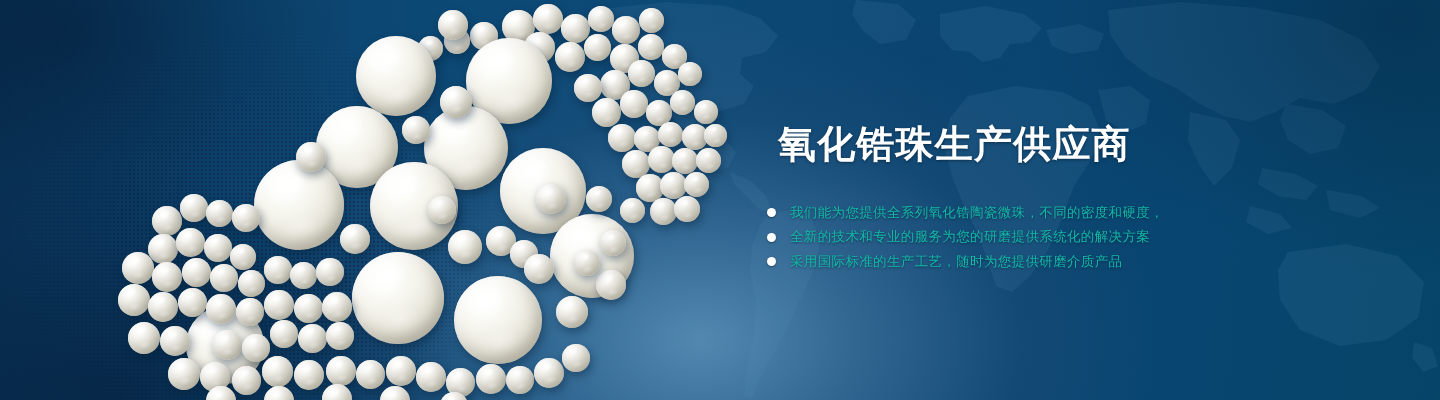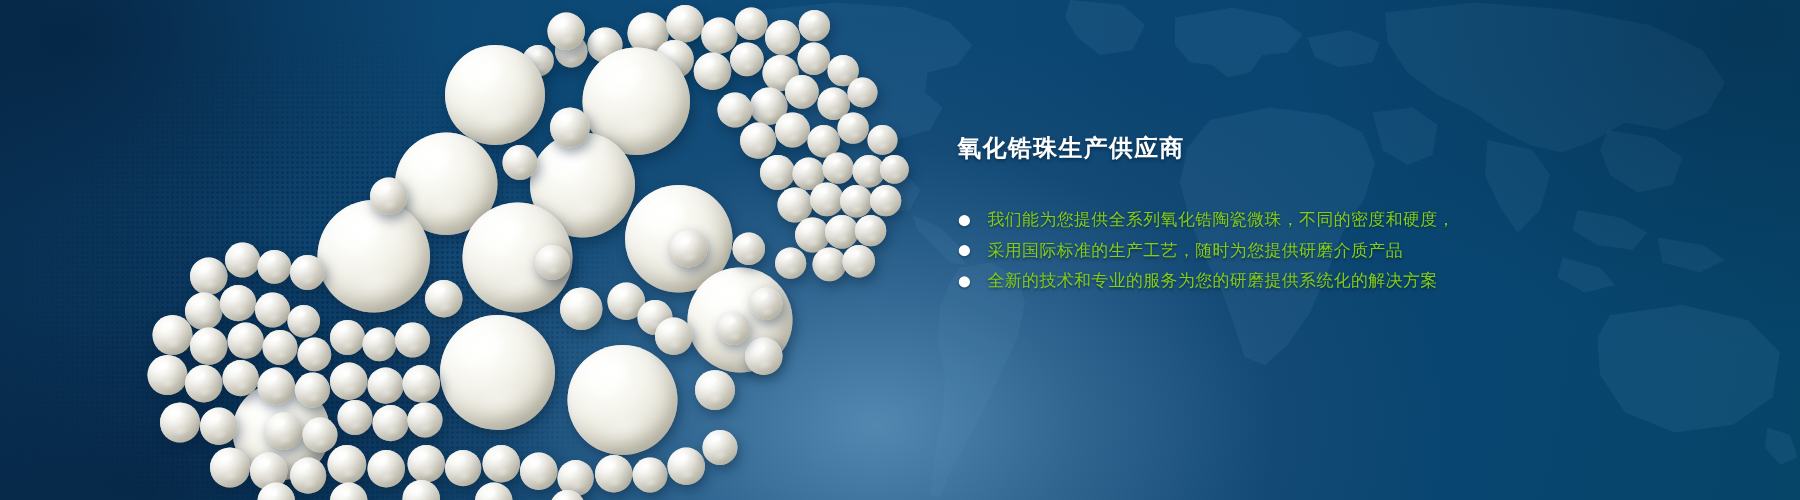--- a/index.html
+++ b/index.html
@@ -93,38 +93,38 @@
     transform:translateX(-44%) rotate(-14deg);
   }
 
   
   #copy{
     position:absolute;
     left:762px;top:104px;
     width:470px;
   }
   #headline{
-    margin:4px;
+    margin:16px;
     color:#ffffff;
-    font-size:19px;
+    font-size:38px;
     font-weight:600;
     letter-spacing:1.2px;
     line-height:1.28;
     text-shadow:0 1px 3px rgba(2,20,40,.55);
     white-space:nowrap;
   }
   #bullets{
     list-style:none;
     margin:32px 0 0 2px;
     padding:0;
   }
   .bullet{
     position:relative;
     padding-left:26px;
-    color:#84cc16;
+    color:#14b8a6;
     font-size:13.5px;
     line-height:23.5px;
     letter-spacing:.35px;
     text-shadow:0 1px 2px rgba(2,18,38,.5);
   }
   .bullet + .bullet{margin-top:1px;}
   .bullet-dot{
     position:absolute;
     left:3px;top:7.5px;
     width:9px;height:9px;
@@ -321,27 +321,27 @@
       <li class="bullet">
         <span class="bullet-dot"></span>
         <span class="bullet-text">
           <span>我们能为您提供全系列氧化锆陶瓷微珠，不同的密度和硬度，</span>
         </span>
       </li>
 
       <li class="bullet">
         <span class="bullet-dot"></span>
         <span class="bullet-text">
+          <span>全新的技术和专业的服务为您的研磨提供系统化的解决方案</span>
+        </span>
+      </li>
+
+      <li class="bullet">
+        <span class="bullet-dot"></span>
+        <span class="bullet-text">
           <span>采用国际标准的生产工艺，随时为您提供研磨介质产品</span>
         </span>
       </li>
 
-      <li class="bullet">
-        <span class="bullet-dot"></span>
-        <span class="bullet-text">
-          <span>全新的技术和专业的服务为您的研磨提供系统化的解决方案</span>
-        </span>
-      </li>
-
     </ul>
   </div>
 
 </div>
 
 </body></html>

